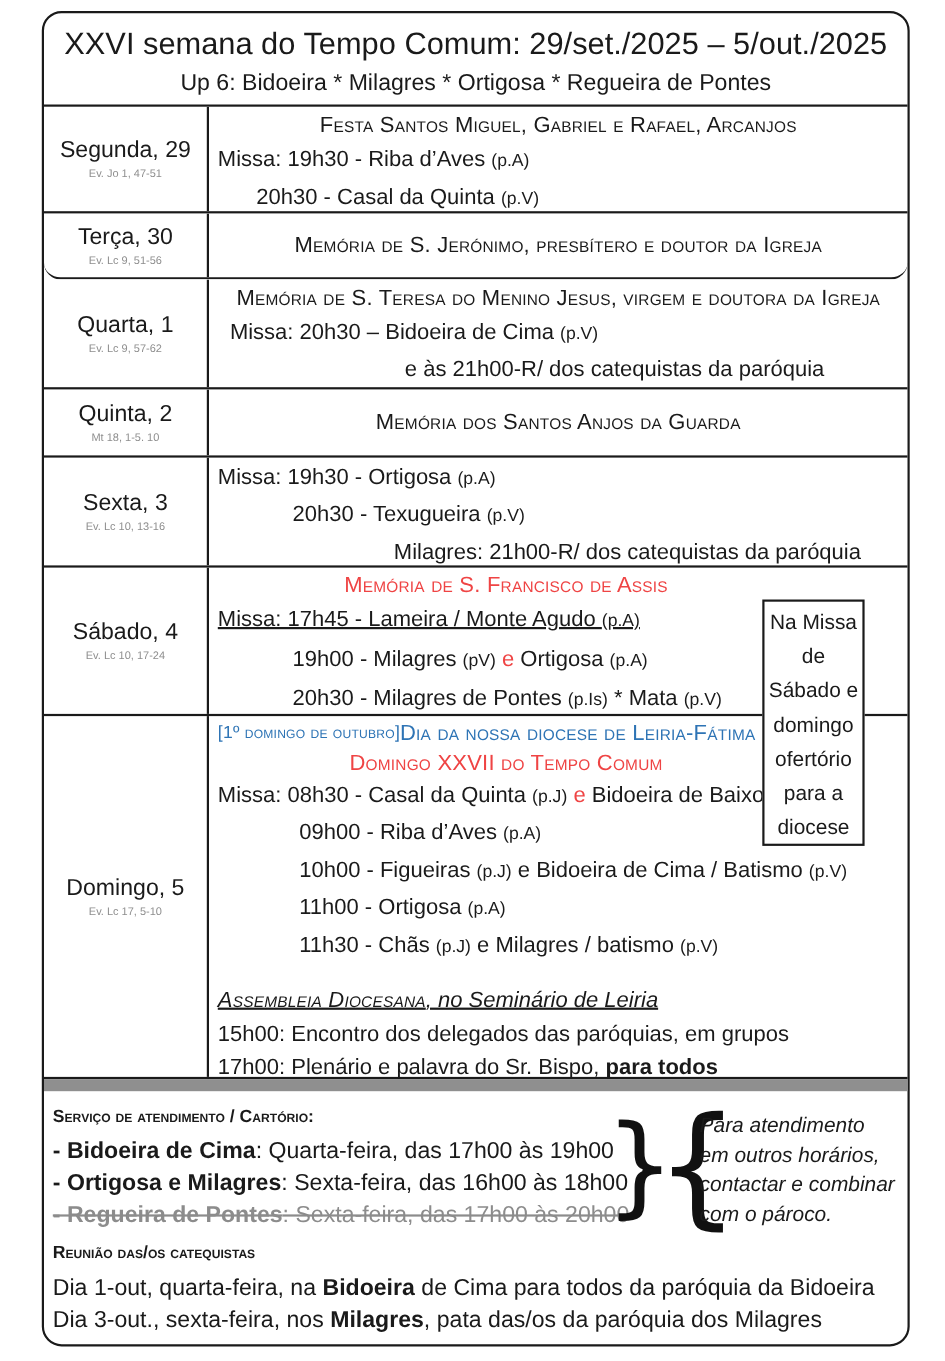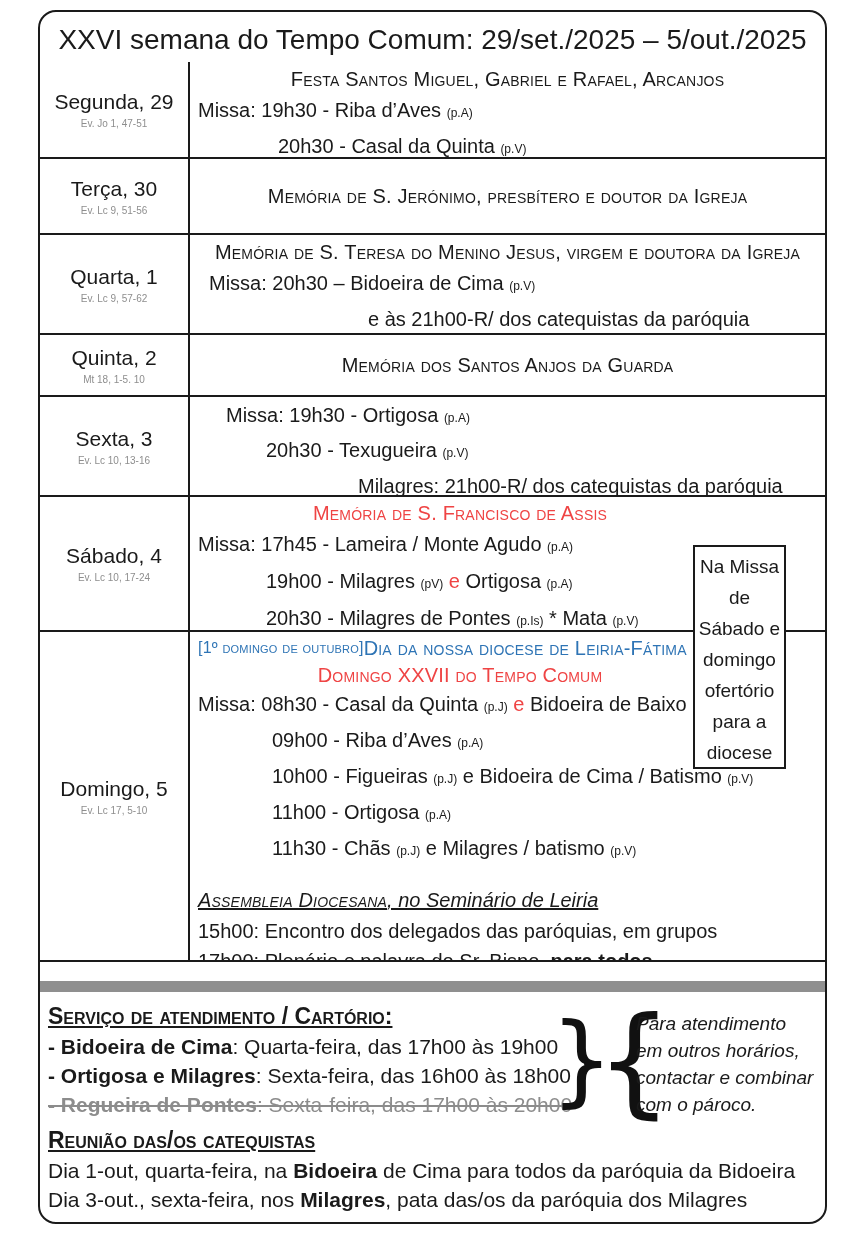--- a/index.html
+++ b/index.html
@@ -13,67 +13,68 @@
   .trow{display:flex;border-bottom:2px solid #1a1a1a;overflow:hidden;box-sizing:border-box;}
   .day{flex:0 0 150px;width:150px;border-right:2px solid #1a1a1a;display:flex;flex-direction:column;
        align-items:center;justify-content:center;gap:4px;box-sizing:border-box;}
   .day .d1{font-size:21px;}
   .day .d2{font-size:10px;color:#8e8e8e;}
   .content{flex:1;padding-top:2px;font-size:20px;min-width:0;}
   .content.vc{display:flex;flex-direction:column;justify-content:center;padding-top:0;}
   .line{line-height:33px;white-space:nowrap;}
   .line.center{text-align:center;}
   .line.flex{display:flex;align-items:center;justify-content:flex-end;}
-  .s-sm{font-size:12px;}
+  .s-sm{font-size:16px;}
   .s-xsm{font-size:16px;}
   .s-sc{font-variant:small-caps;letter-spacing:.2px;}
   .s-lgray{color:#ef4444;}
   .s-blue{color:#2E74B5;}
   .s-bold{font-weight:700;}
   .s-u{text-decoration:underline;}
   .arrow{flex:1;height:4px;background:#b3b3b3;margin-left:8px;position:relative;top:1px;}
   .arrow:after{content:"";position:absolute;right:-2px;top:-7px;
                border-left:14px solid #b3b3b3;border-top:9px solid transparent;border-bottom:9px solid transparent;}
   .graybar{position:absolute;left:0;right:0;top:969px;height:11px;background:#8f8f8f;}
   .bottom{position:absolute;left:8px;top:988px;right:4px;font-size:21px;}
-  .heading{font-size:23px;font-weight:700;font-variant:small-caps;text-decoration:underline;line-height:32px;white-space:nowrap;}
+  .heading{font-size:16px;font-weight:700;font-variant:small-caps;line-height:32px;white-space:nowrap;}
   .heading.mt{margin-top:5px;}
   .bitem{line-height:29px;white-space:nowrap;}
   .bitem.gs{color:#8c8c8c;text-decoration:line-through;}
   .sidebox{position:absolute;left:653px;top:533px;width:93px;height:224px;border:2.5px solid #1a1a1a;
            background:#fff;box-sizing:border-box;text-align:center;font-size:19px;line-height:31px;
            white-space:pre-line;padding-top:4px;z-index:5;}
   .brace{position:absolute;color:#111;font-family:"DejaVu Sans",sans-serif;}
   .brace-close{left:510px;top:994px;font-size:100px;line-height:108px;}
   .brace-open{left:556px;top:984px;font-size:120px;line-height:130px;}
   .brace-dash{position:absolute;left:544px;top:1050px;width:14px;height:4px;background:#111;border-radius:2px;}
   .note{position:absolute;left:596px;top:998px;width:192px;font-size:19px;line-height:27px;
         font-style:italic;white-space:pre-line;}
 </style>
 </head>
 <body>
 
 <div class="page">
   <div class="frame">
 
     <div class="title-row">XXVI semana do Tempo Comum: 29/set./2025 – 5/out./2025</div>
+    <div class="subtitle-row">Up 6: Bidoeira * Milagres * Ortigosa * Regueira de Pontes</div>
 
     <div class="rows" id="rows">
         <div class="trow" style="height: 97px;">
           <div class="day">
             <div class="d1">Segunda, 29</div>
             <div class="d2">Ev. Jo 1, 47-51</div>
           </div>
           <div class="content">
             <div class="line center" style="line-height: 30px;"><span class="s-sc">Festa Santos Miguel, Gabriel e Rafael, Arcanjos</span></div>
             <div class="line" style="padding-left: 8px;"><span>Missa: 19h30 - Riba d’Aves </span><span class="s-sm">(p.A)</span></div>
-            <div class="line" style="padding-left: 88px;"><span>20h30 - Casal da Quinta </span><span class="s-sm">(p.V)</span></div>
+            <div class="line" style="padding-left: 43px;"><span>20h30 - Casal da Quinta </span><span class="s-sm">(p.V)</span></div>
           </div>
         </div>
-        <div class="trow" style="height: 76px;">
+        <div class="trow" style="height: 60px; border-radius: 15px;">
           <div class="day">
             <div class="d1">Terça, 30</div>
             <div class="d2">Ev. Lc 9, 51-56</div>
           </div>
           <div class="content vc">
             <div class="line center"><span class="s-sc">Memória de S. Jerónimo, presbítero e doutor da Igreja</span></div>
           </div>
         </div>
         <div class="trow" style="height: 100px;">
           <div class="day">
@@ -94,33 +95,33 @@
           <div class="content vc">
             <div class="line center"><span class="s-sc">Memória dos Santos Anjos da Guarda</span></div>
           </div>
         </div>
         <div class="trow" style="height: 100px;">
           <div class="day">
             <div class="d1">Sexta, 3</div>
             <div class="d2">Ev. Lc 10, 13-16</div>
           </div>
           <div class="content">
-            <div class="line" style="padding-left: 8px; line-height: 32px; margin-left: 28px;"><span>Missa: 19h30 - Ortigosa </span><span class="s-sm">(p.A)</span></div>
+            <div class="line" style="padding-left: 8px; line-height: 32px;"><span>Missa: 19h30 - Ortigosa </span><span class="s-sm">(p.A)</span></div>
             <div class="line" style="padding-left: 76px;"><span>20h30 - Texugueira </span><span class="s-sm">(p.V)</span></div>
             <div class="line" style="padding-left: 168px;"><span>Milagres: 21h00-R/ dos catequistas da paróquia</span></div>
           </div>
         </div>
         <div class="trow" style="height: 135px;">
           <div class="day">
             <div class="d1">Sábado, 4</div>
             <div class="d2">Ev. Lc 10, 17-24</div>
           </div>
           <div class="content">
             <div class="line center" style="padding-right: 95px; line-height: 28px;"><span class="s-sc s-lgray">Memória de S. Francisco de Assis</span></div>
-            <div class="line" style="padding-left: 8px; line-height: 34px;"><span>Missa: 17h45 - Lameira / Monte Agudo </span><span class="s-sm">(p.A)</span></div>
+            <div class="line" style="padding-left: 8px; line-height: 34px; text-decoration: underline;"><span>Missa: 17h45 - Lameira / Monte Agudo </span><span class="s-sm">(p.A)</span></div>
             <div class="line" style="padding-left: 76px; line-height: 34px;"><span>19h00 - Milagres </span><span class="s-sm">(pV)</span><span class="s-lgray"> e </span><span>Ortigosa </span><span class="s-sm">(p.A)</span></div>
             <div class="line" style="padding-left: 76px; line-height: 34px;"><span>20h30 - Milagres de Pontes </span><span class="s-sm">(p.Is)</span><span> * Mata </span><span class="s-sm">(p.V)</span></div>
           </div>
         </div>
         <div class="trow" style="height: 330px;">
           <div class="day">
             <div class="d1">Domingo, 5</div>
             <div class="d2">Ev. Lc 17, 5-10</div>
           </div>
           <div class="content">

